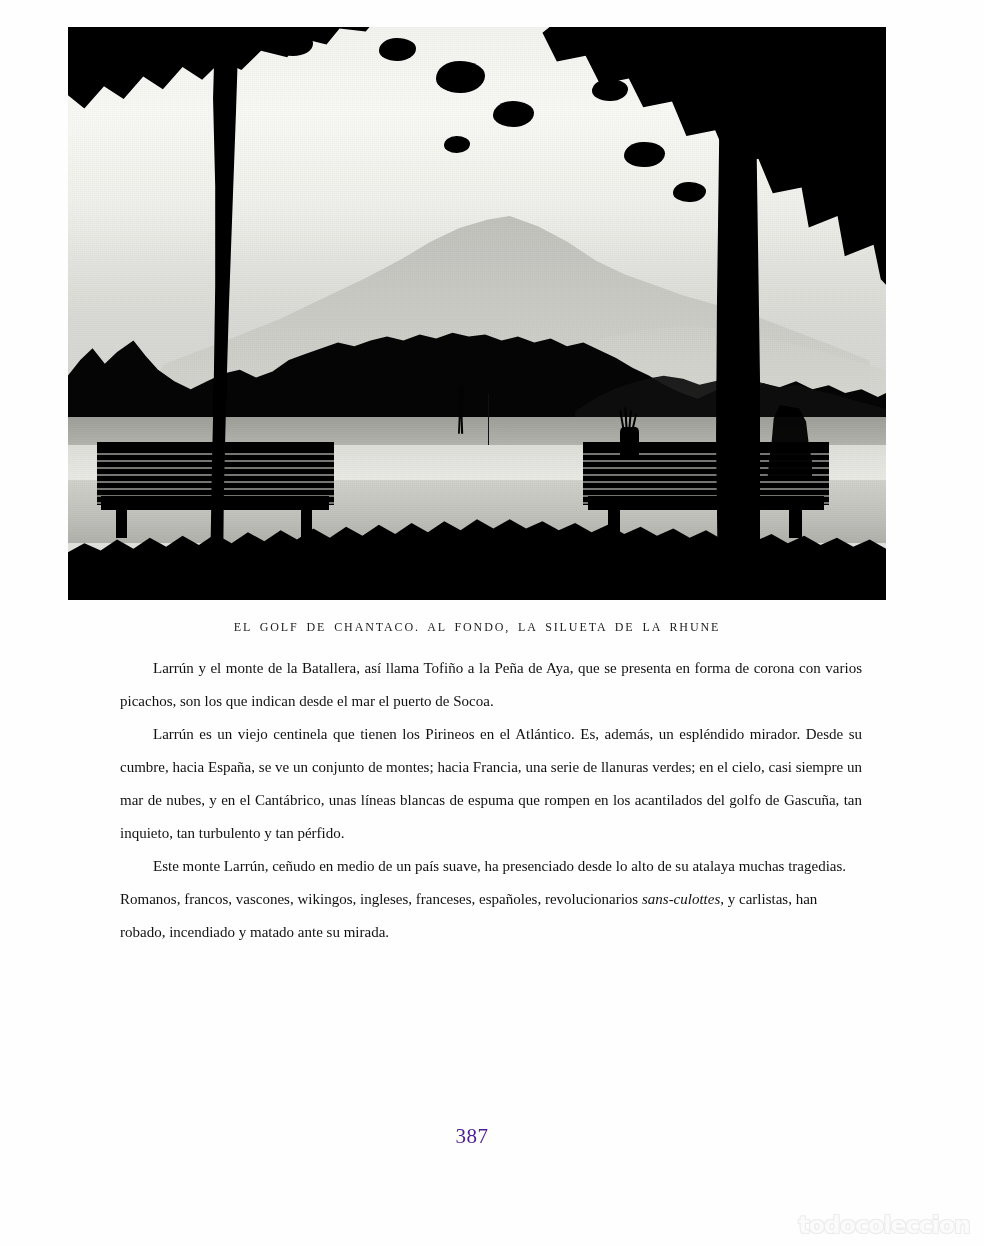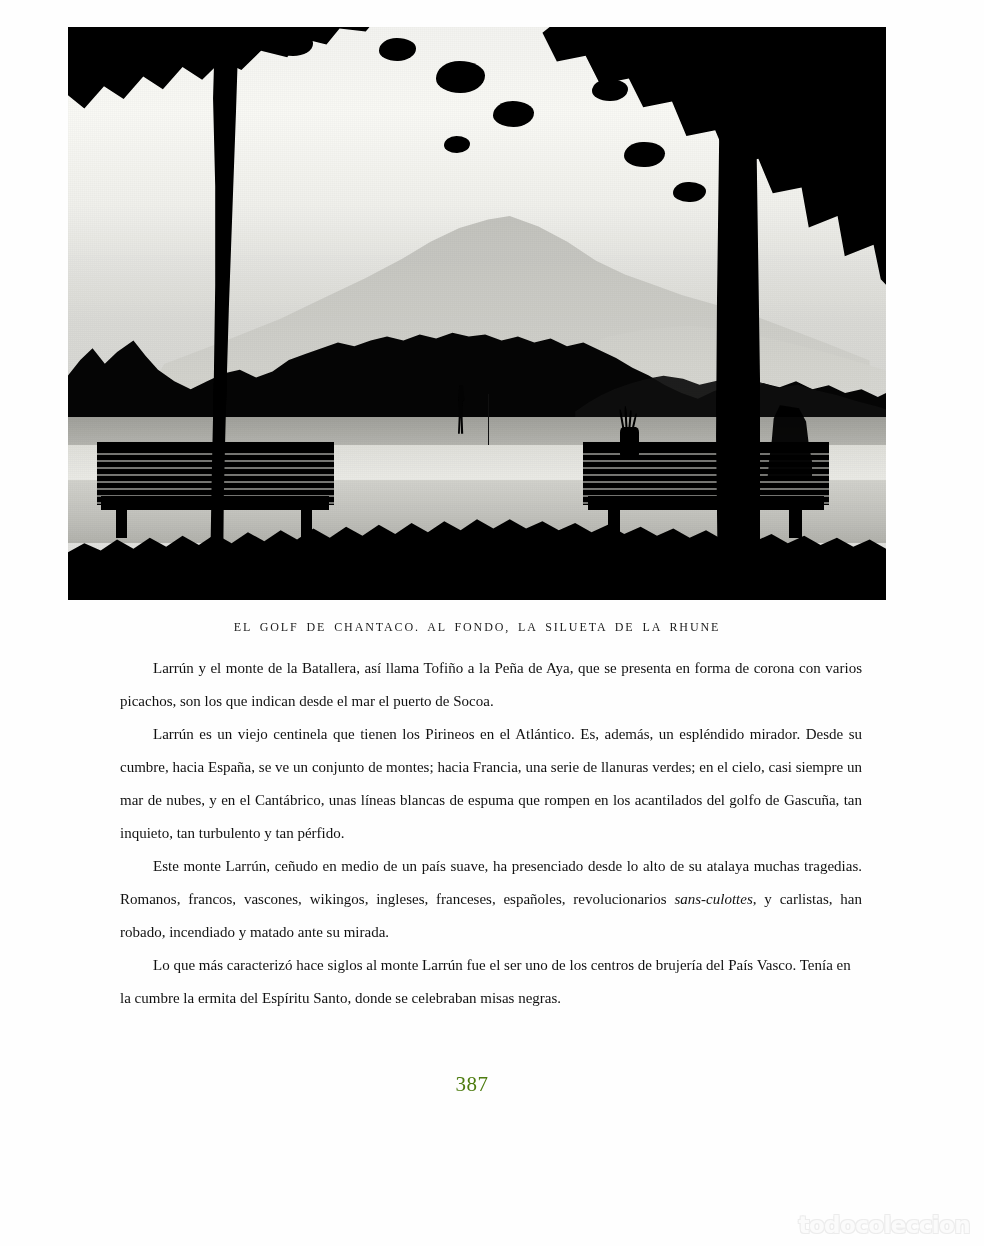--- a/index.html
+++ b/index.html
@@ -359,26 +359,26 @@
   }
   .body-text p:last-child {
     text-align: left;
   }
   .body-text p i { }
 
   
   .folio {
     position: absolute;
     left: 0;
-    top: 1072px;
+    top: 1124px;
     width: 944px;
     text-align: center;
     font-size: 21px;
     letter-spacing: 0.5px;
-    color: #4d7c0f;
+    color: #4c1d95;
     font-family: "Liberation Serif", "DejaVu Serif", serif;
   }
 
   
   .watermark {
     position: absolute;
     right: 14px;
     bottom: 8px;
     font-family: "DejaVu Sans", sans-serif;
     font-size: 23px;
@@ -460,20 +460,19 @@
       <div class="grain"></div>
     </div>
   </div>
 
   <div class="caption">EL GOLF DE CHANTACO. AL FONDO, LA SILUETA DE LA RHUNE</div>
 
   <div class="body-text">
     <p>Larrún y el monte de la Batallera, así llama Tofiño a la Peña de Aya, que se presenta en forma de corona con varios picachos, son los que indican desde el mar el puerto de Socoa.</p>
     <p>Larrún es un viejo centinela que tienen los Pirineos en el Atlántico. Es, además, un espléndido mirador. Desde su cumbre, hacia España, se ve un conjunto de montes; hacia Francia, una serie de llanuras verdes; en el cielo, casi siempre un mar de nubes, y en el Cantábrico, unas líneas blancas de espuma que rompen en los acantilados del golfo de Gascuña, tan inquieto, tan turbulento y tan pérfido.</p>
     <p><span>Este monte Larrún, ceñudo en medio de un país suave, ha presenciado desde lo alto de su atalaya muchas tragedias. Romanos, francos, vascones, wikingos, ingleses, franceses, españoles, revolucionarios </span><i>sans-culottes</i><span>, y carlistas, han robado, incendiado y matado ante su mirada.</span></p>
-    <p>Lo que más caracterizó hace siglos al monte Larrún fue el ser uno de los centros de brujería del País Vasco. Tenía en la cumbre la ermita del Espíritu Santo, donde se celebraban misas negras.</p>
   </div>
 
   <div class="folio">387</div>
 
   <div class="watermark">todocoleccion</div>
 
 </div>
 
 </body></html>

